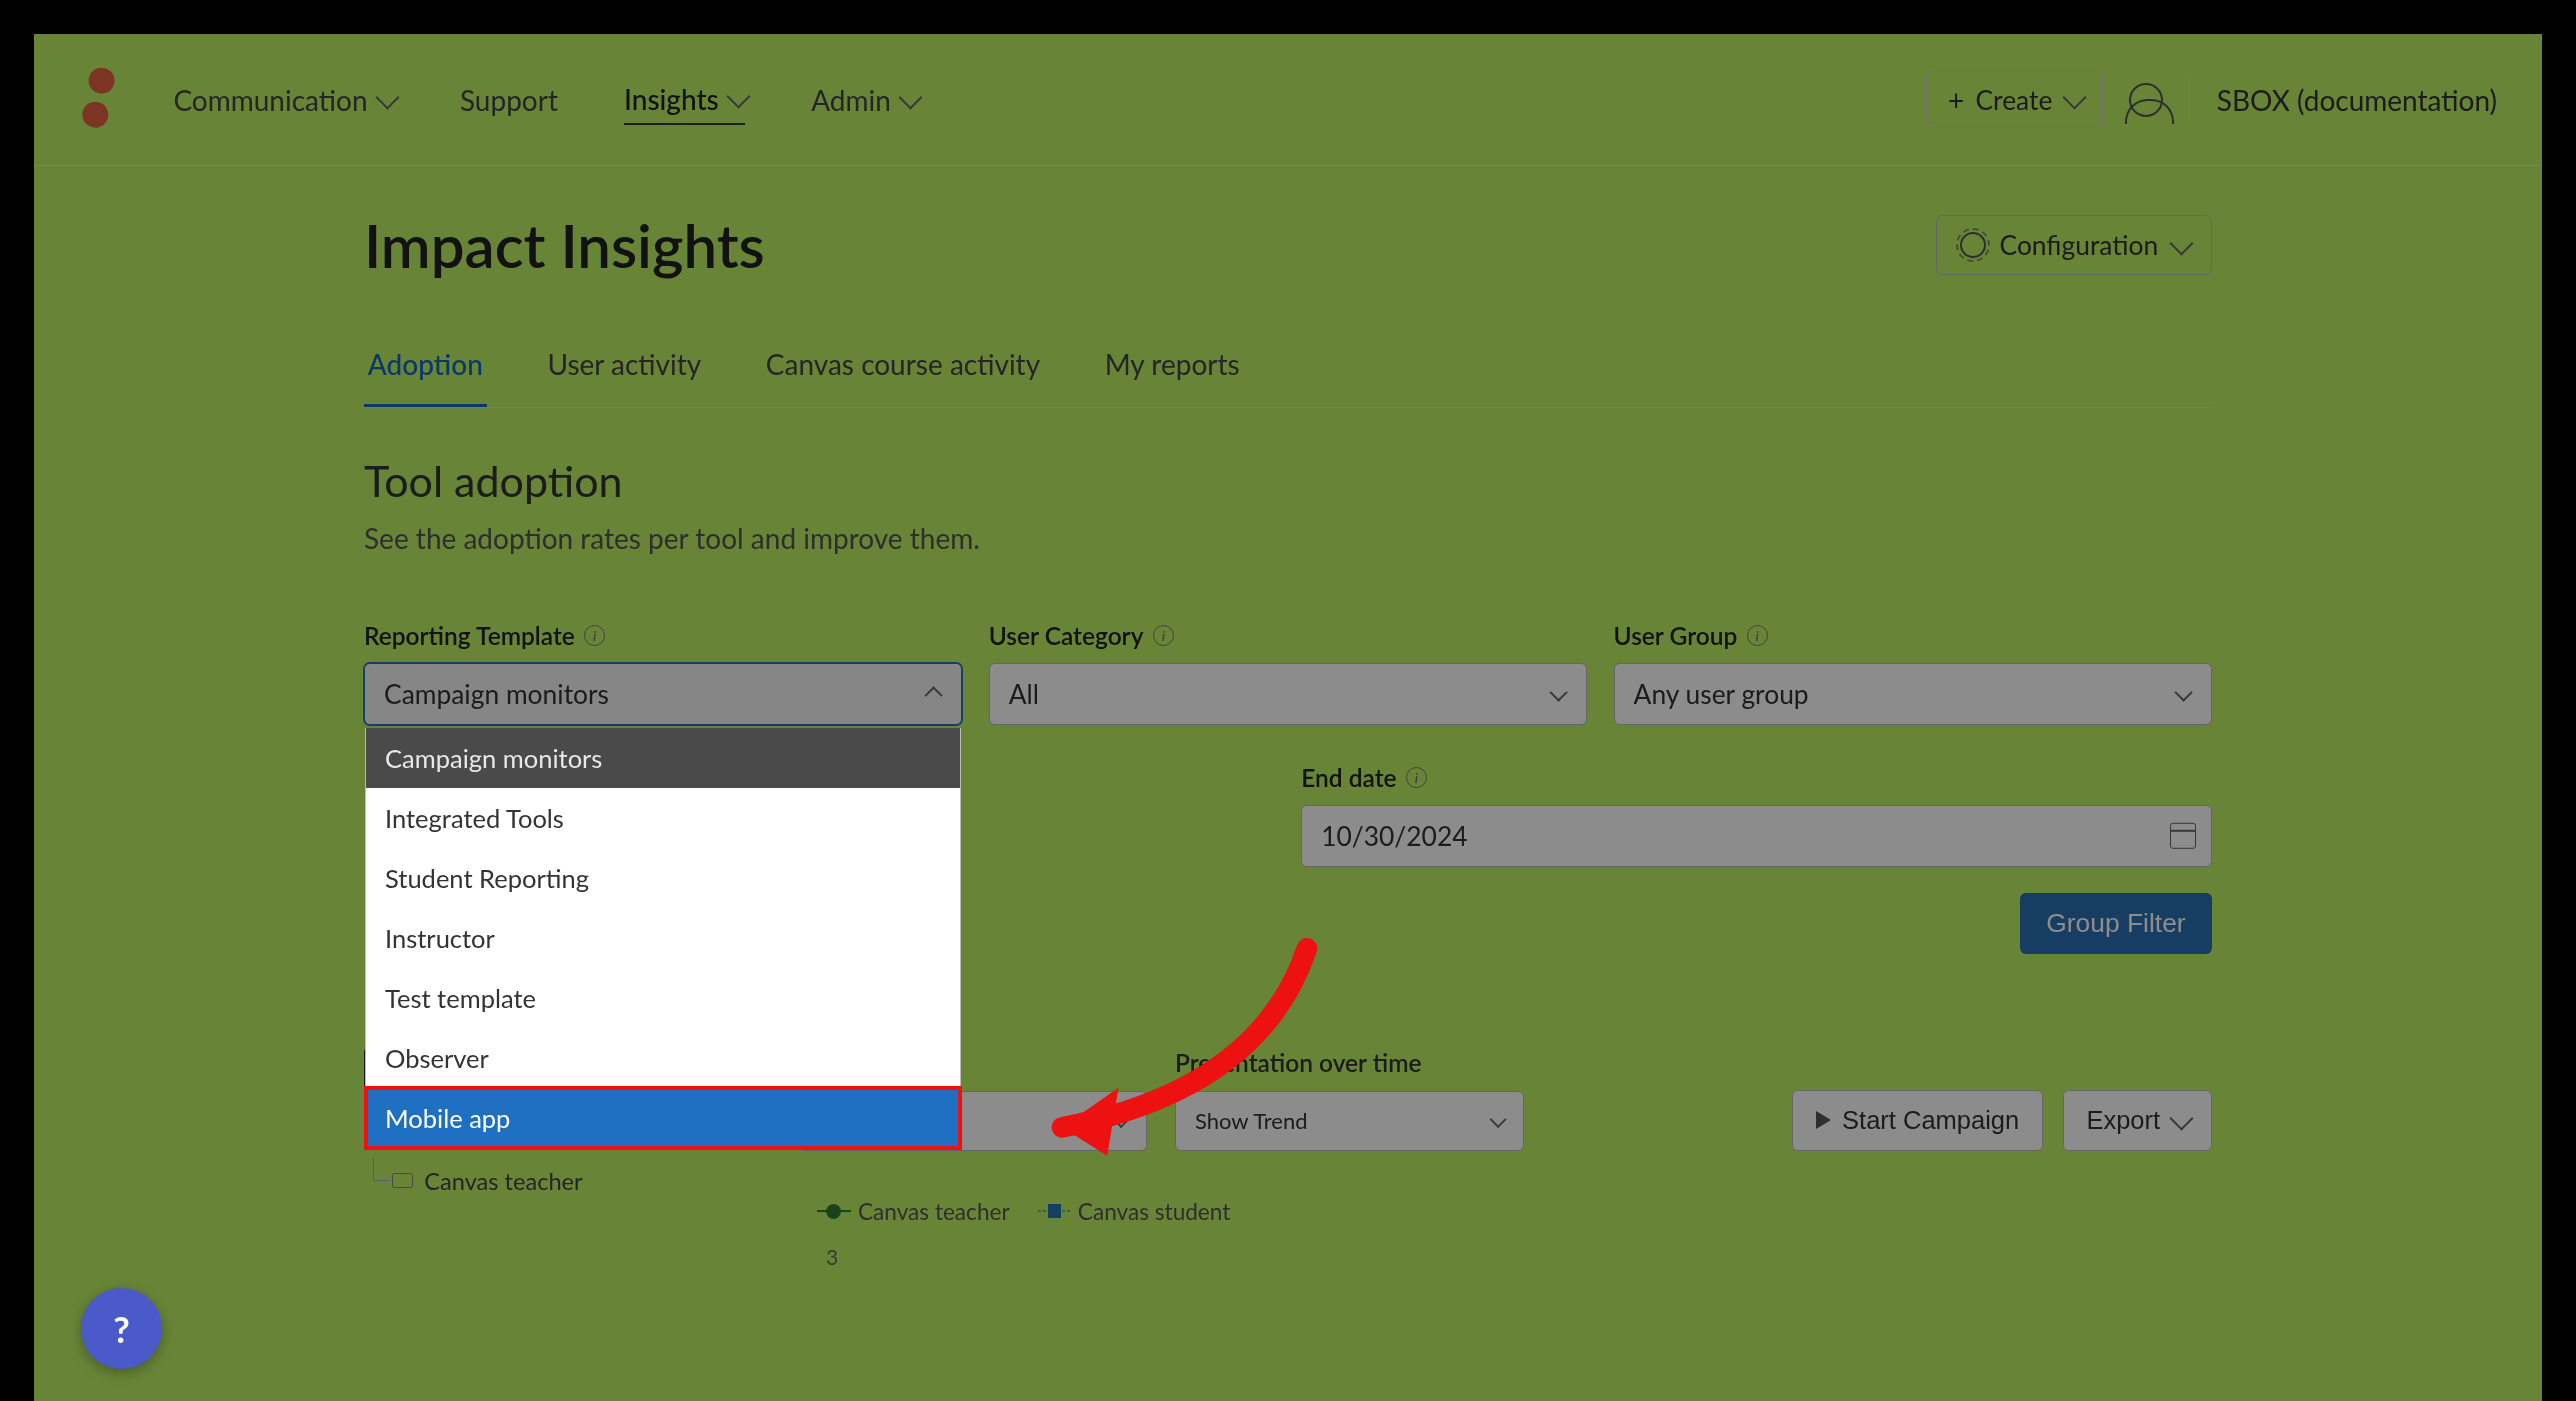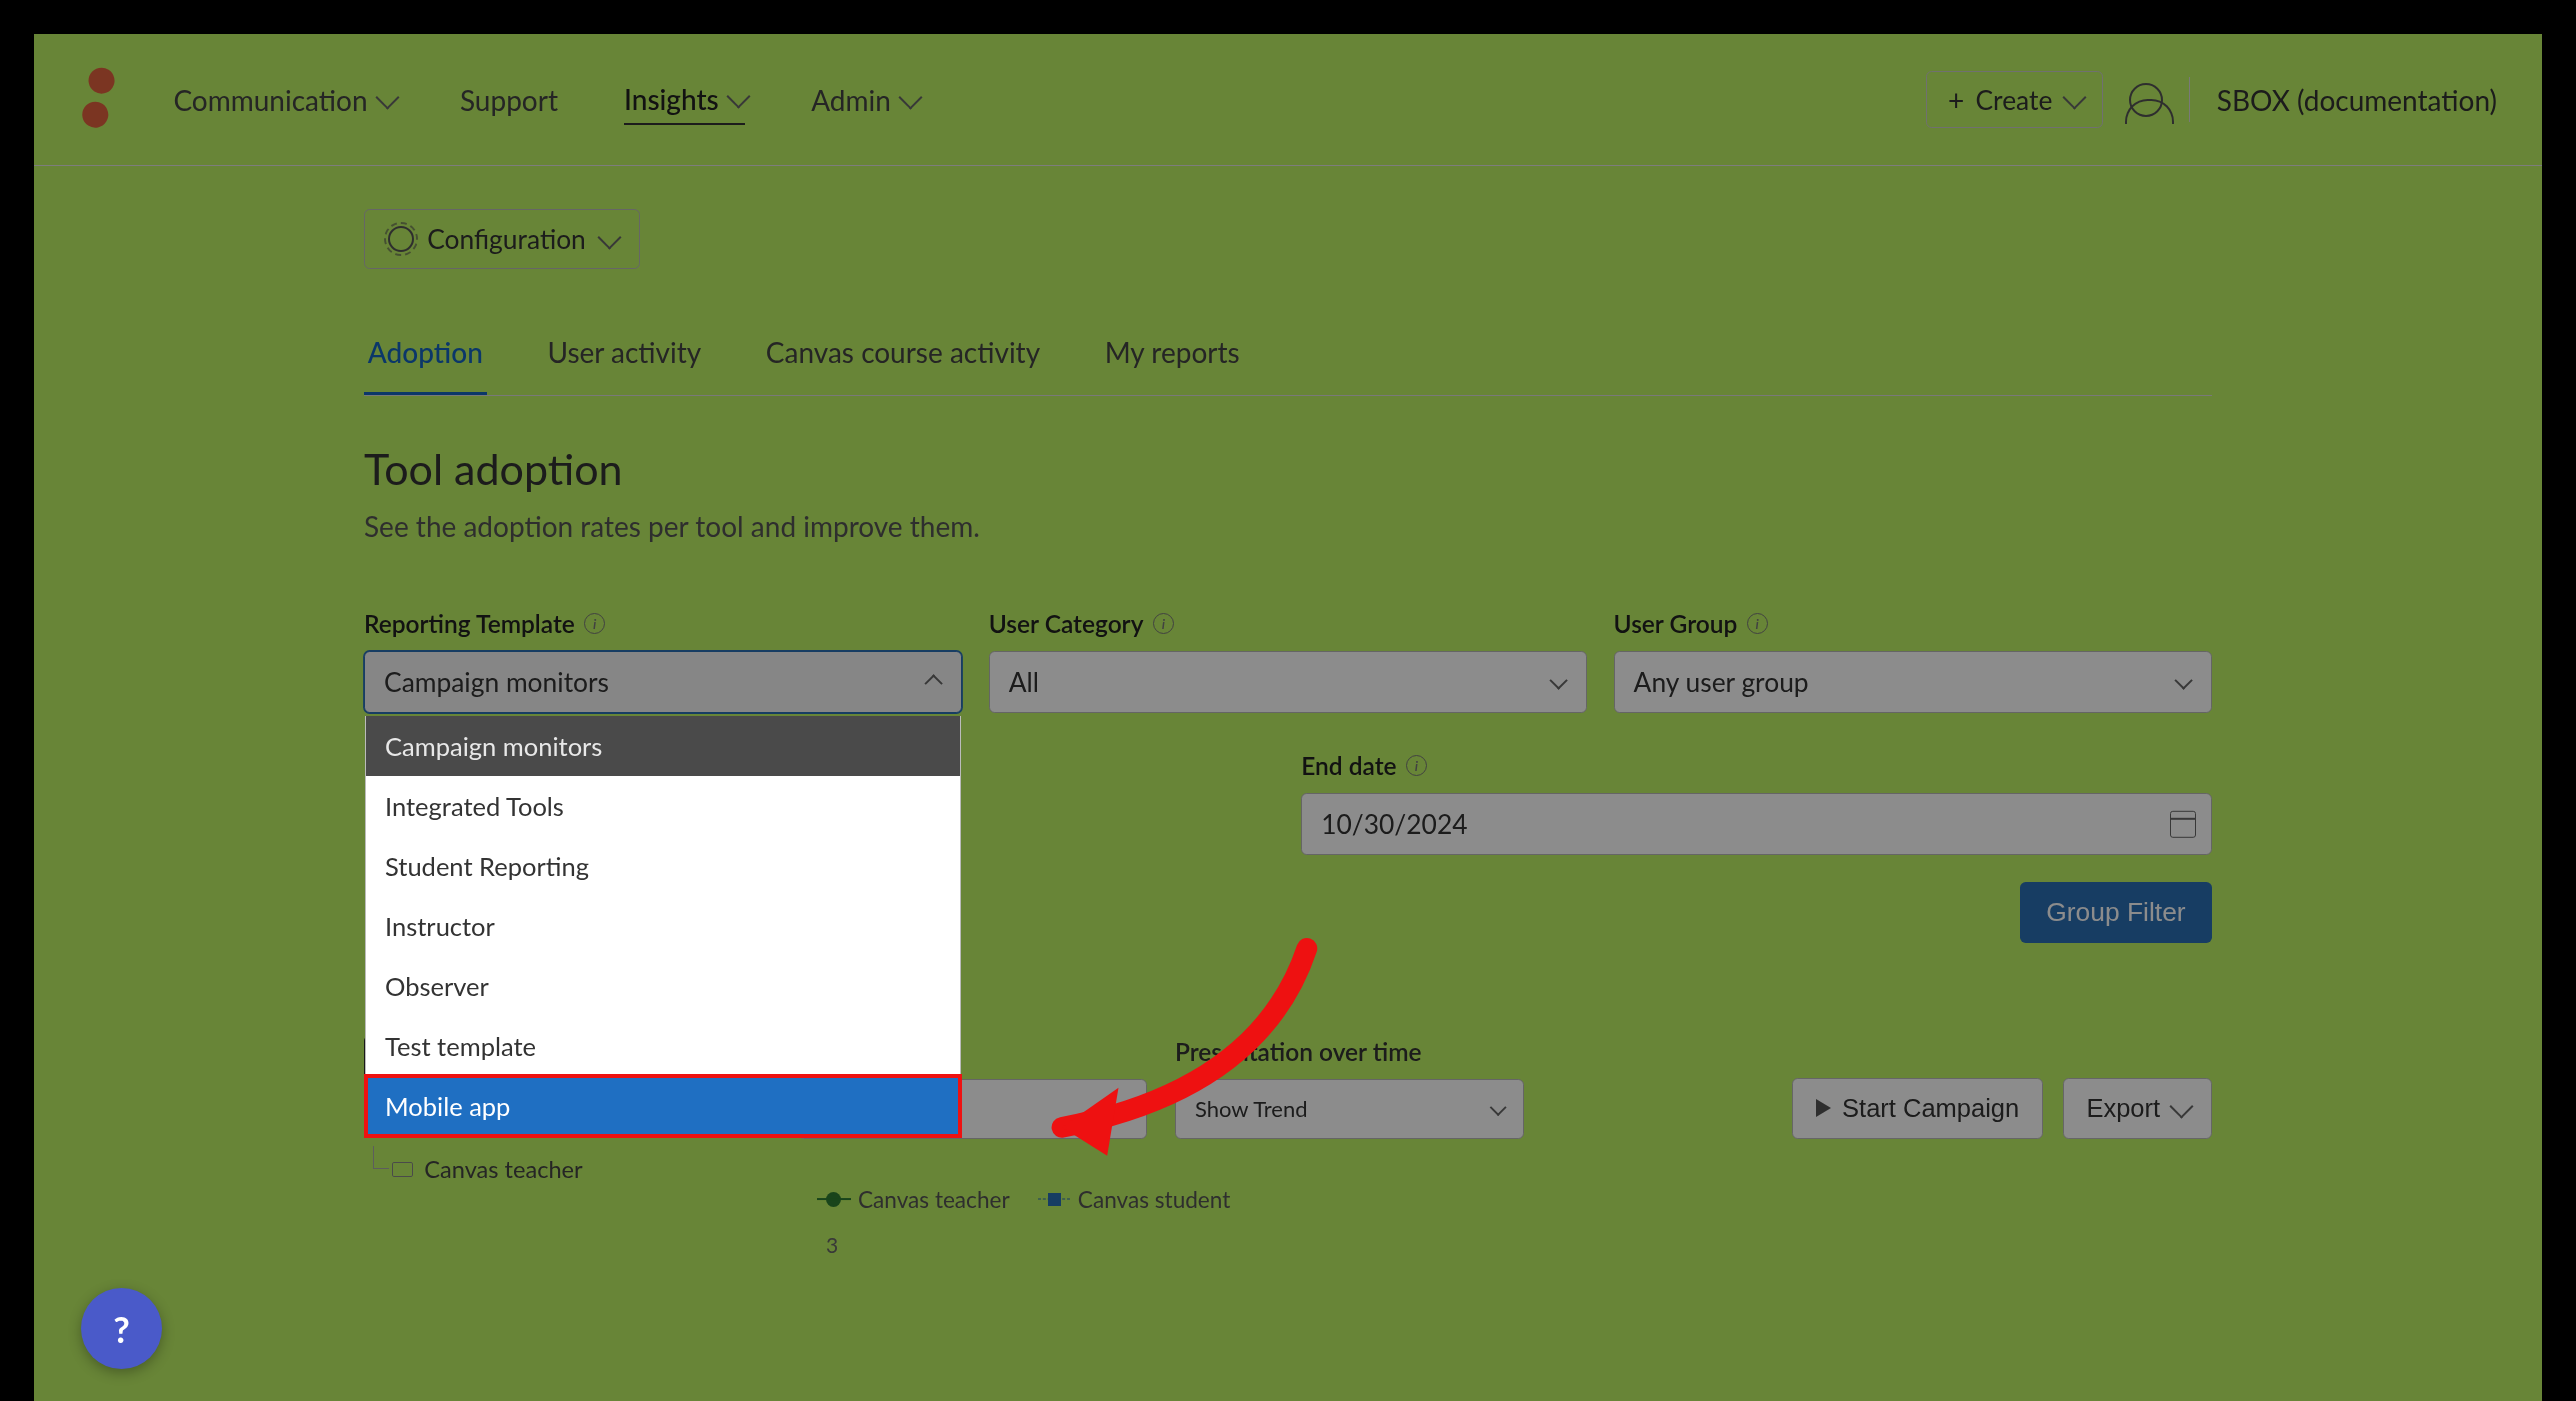--- a/index.html
+++ b/index.html
@@ -262,20 +262,21 @@
             <span class="chev"></span>
           </div>
           <div class="user-ic"></div>
           <div class="divider-v"></div>
           <div class="org-label">SBOX (documentation)</div>
         </div>
       </div>
 
       <div class="content">
         <div class="title-row">
+          <h1 class="page-title">Impact Insights</h1>
           <div class="config-btn">
             <span class="gear"></span>
             <span>Configuration</span>
             <span class="chev"></span>
           </div>
         </div>
 
         <div class="tabs">
           <div class="tab active">Adoption</div>
           <div class="tab">User activity</div>
@@ -294,22 +295,22 @@
               <span class="info-ic">i</span>
             </div>
             <div class="select open" style="position:relative;">
               <span>Campaign monitors</span>
               <span class="chev"></span>
               <div class="dropdown">
                 <div class="dd-item muted">Campaign monitors</div>
                 <div class="dd-item">Integrated Tools</div>
                 <div class="dd-item">Student Reporting</div>
                 <div class="dd-item">Instructor</div>
+                <div class="dd-item">Test template</div>
                 <div class="dd-item">Observer</div>
-                <div class="dd-item">Test template</div>
                 <div class="dd-item hl">Mobile app</div>
               </div>
             </div>
           </div>
 
           <div>
             <div class="field-label">
               <span>User Category</span>
               <span class="info-ic">i</span>
             </div>

